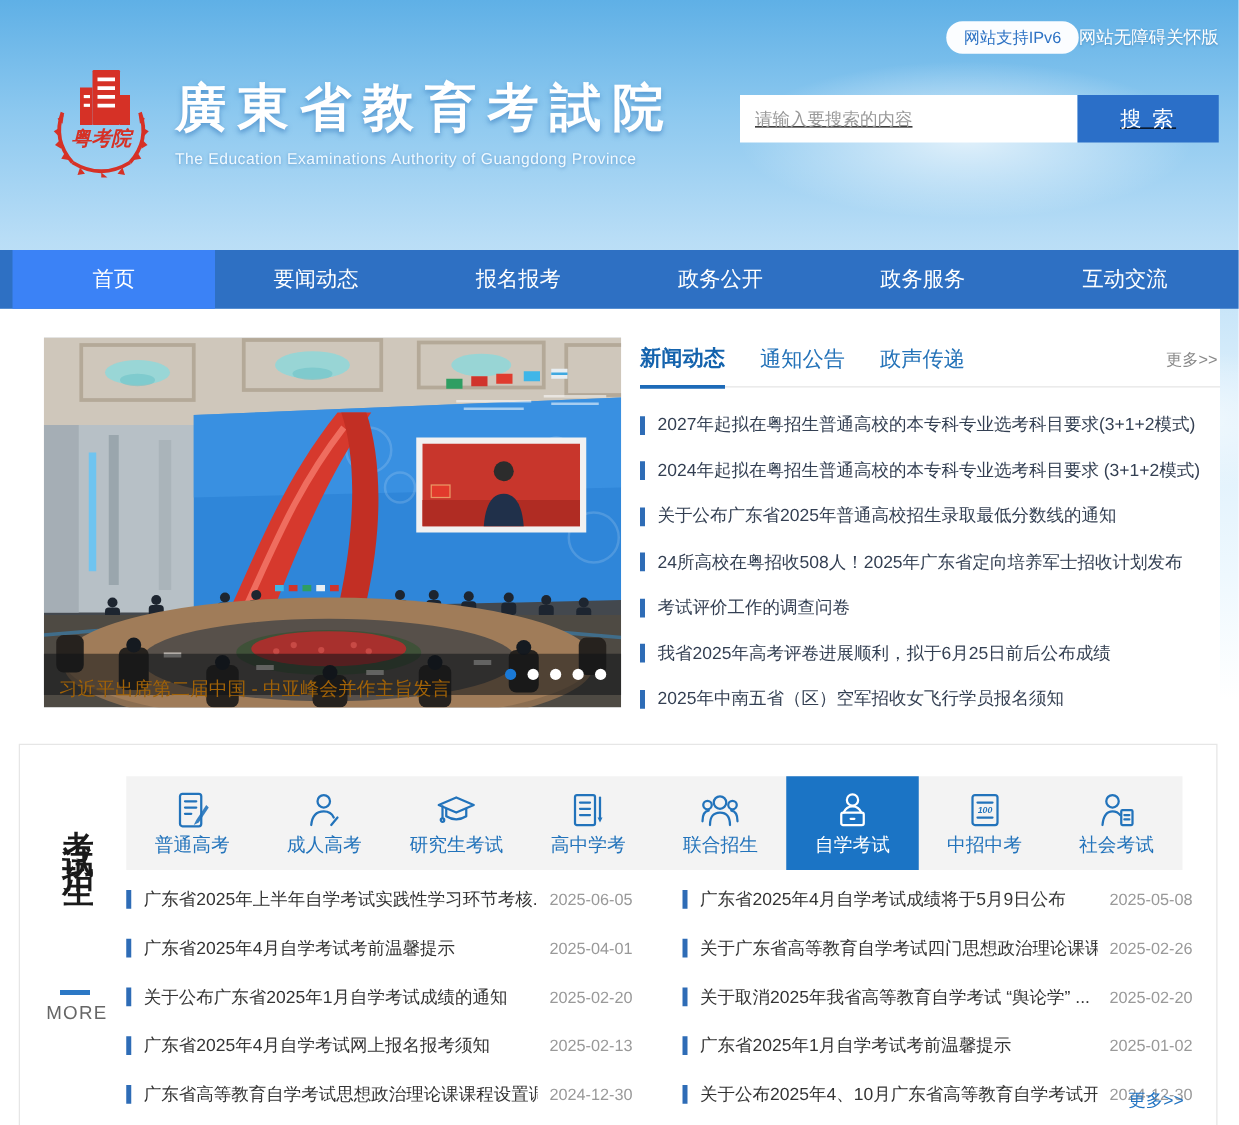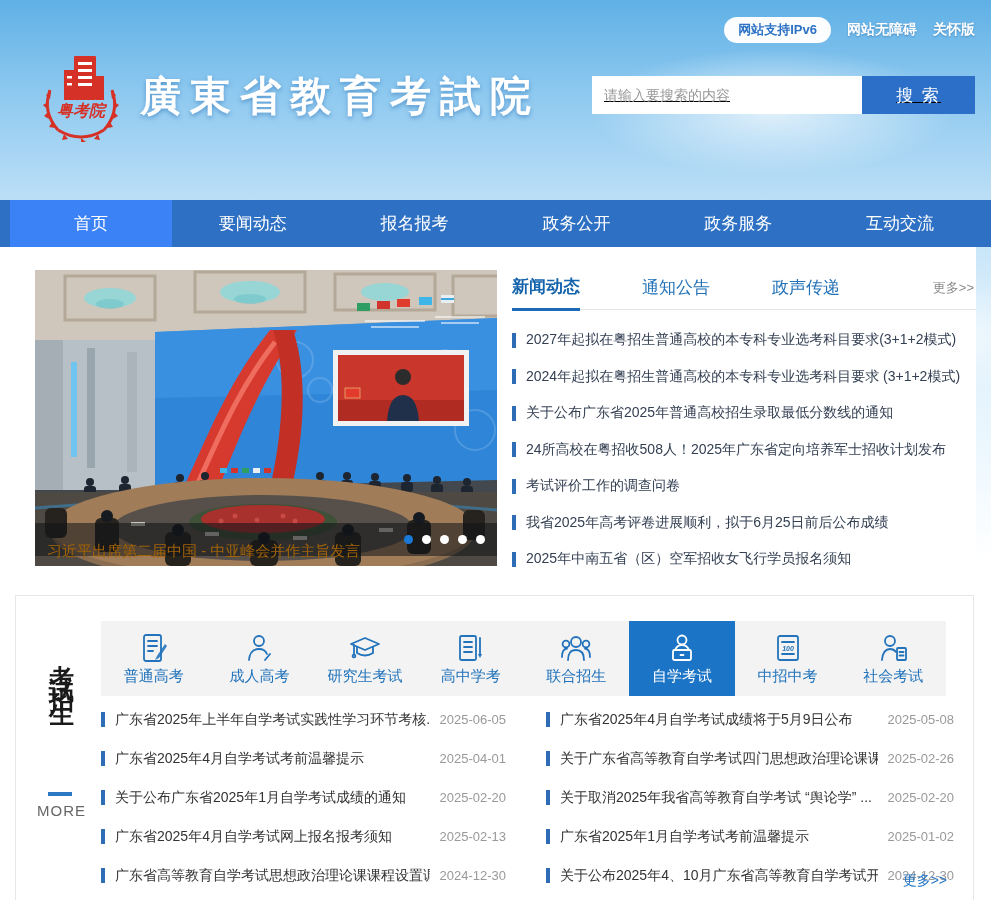--- a/index.html
+++ b/index.html
@@ -11,21 +11,21 @@
   .sky { position:absolute; top:0; left:0; width:991px; height:560px;
     background:
       radial-gradient(220px 70px at 12% 88%, rgba(255,255,255,.85), rgba(255,255,255,0) 70%),
       radial-gradient(260px 90px at 78% 20%, rgba(255,255,255,.7), rgba(255,255,255,0) 70%),
       radial-gradient(300px 100px at 45% 55%, rgba(255,255,255,.55), rgba(255,255,255,0) 70%),
       radial-gradient(200px 80px at 95% 60%, rgba(255,255,255,.6), rgba(255,255,255,0) 70%),
       linear-gradient(180deg,#5fb0e6 0%, #8cc8ef 90px, #b8ddf6 190px, #d8edfb 300px, #eef8fe 460px, #ffffff 560px);
   }
 
   
-  .topbar { position:absolute; top:17px; right:16px; display:flex; align-items:center; gap:16px; z-index:5;font-weight:bold; }
+  .topbar { position:absolute; top:17px; right:16px; display:flex; align-items:center; gap:0; z-index:5; }
   .ipv6-pill { background:#fbfdff; color:#2d72c4; font-size:13px; padding:4px 14px;
     border-radius:13px; cursor:pointer; }
   .toplink { color:#fff; font-size:14px; cursor:pointer; text-shadow:0 1px 2px rgba(0,60,120,.35); }
 
   
   .brand { position:absolute; top:50px; left:36px; display:flex; align-items:center; z-index:5; }
   .emblem { width:90px; height:92px; }
   .brand-text { margin-left:14px; }
   .site-name { color:#fff; font-size:41px; font-weight:700; letter-spacing:9px;
     text-shadow:0 2px 4px rgba(40,110,180,.55); white-space:nowrap; }
@@ -53,21 +53,21 @@
   .carousel { position:absolute; top:270px; left:35px; width:462px; height:296px; overflow:hidden; cursor:pointer; }
   .caption-bar { position:absolute; left:0; right:0; bottom:10px; height:33px;
     background:rgba(15,18,22,.55); display:flex; align-items:center; padding:0 12px; }
   .caption-text { color:#a16207; font-size:15px; flex:1; white-space:nowrap; overflow:hidden;margin-top:24px; }
   .dots { display:flex; gap:9px; margin-left:8px; }
   .dot { width:9px; height:9px; border-radius:50%; background:#fff; cursor:pointer; }
   .dot.active { background:#1a79d6; }
 
   
   .news { position:absolute; top:268px; left:512px; width:464px; }
-  .tabs { display:flex; align-items:flex-end; height:42px; border-bottom:1px solid #e5e5e5;gap:34px; }
+  .tabs { display:flex; align-items:flex-end; height:42px; border-bottom:1px solid #e5e5e5; }
   .tab { font-size:17px; color:#2372b8; margin-right:28px; padding-bottom:10px; cursor:pointer; }
   .tab.active { color:#1463ad; font-weight:700; border-bottom:3px solid #1d6ab8; margin-bottom:-2px; }
   .tabs .more { margin-left:auto; margin-right:2px; font-size:13px; color:#8a8a8a; padding-bottom:12px; cursor:pointer; }
   .news-list { margin-top:12px; }
   .news-item { display:flex; align-items:center; height:36.5px; cursor:pointer; }
   .bar { width:4px; height:15px; background:#2e6cb6; margin-right:10px; flex:none; }
   .news-title { font-size:14px; color:#333f52; white-space:nowrap; overflow:hidden; }
 
   
   .card { position:absolute; top:595px; left:15px; width:959px; height:330px;
@@ -134,20 +134,21 @@
           <rect x="42" y="19" width="14" height="3"></rect>
         <rect x="42" y="26" width="14" height="3"></rect>
           <rect x="42" y="33" width="14" height="3"></rect>
         <rect x="31" y="26" width="5" height="2.5"></rect>
           <rect x="31" y="33" width="5" height="2.5"></rect>
       </g>
       <text x="45" y="66" text-anchor="middle" font-size="16" fill="#d63126" font-weight="bold" font-style="italic">粤考院</text>
     </svg>
     <div class="brand-text">
       <div class="site-name">廣東省教育考試院</div>
+      <div class="site-name-en">The Education Examinations Authority of Guangdong Province</div>
     </div>
   </div>
 
   <div class="search">
     <input type="text" placeholder="请输入要搜索的内容" style="">
     <button>搜 索</button>
   </div>
 
   <div class="nav">
     <div class="nav-inner">

